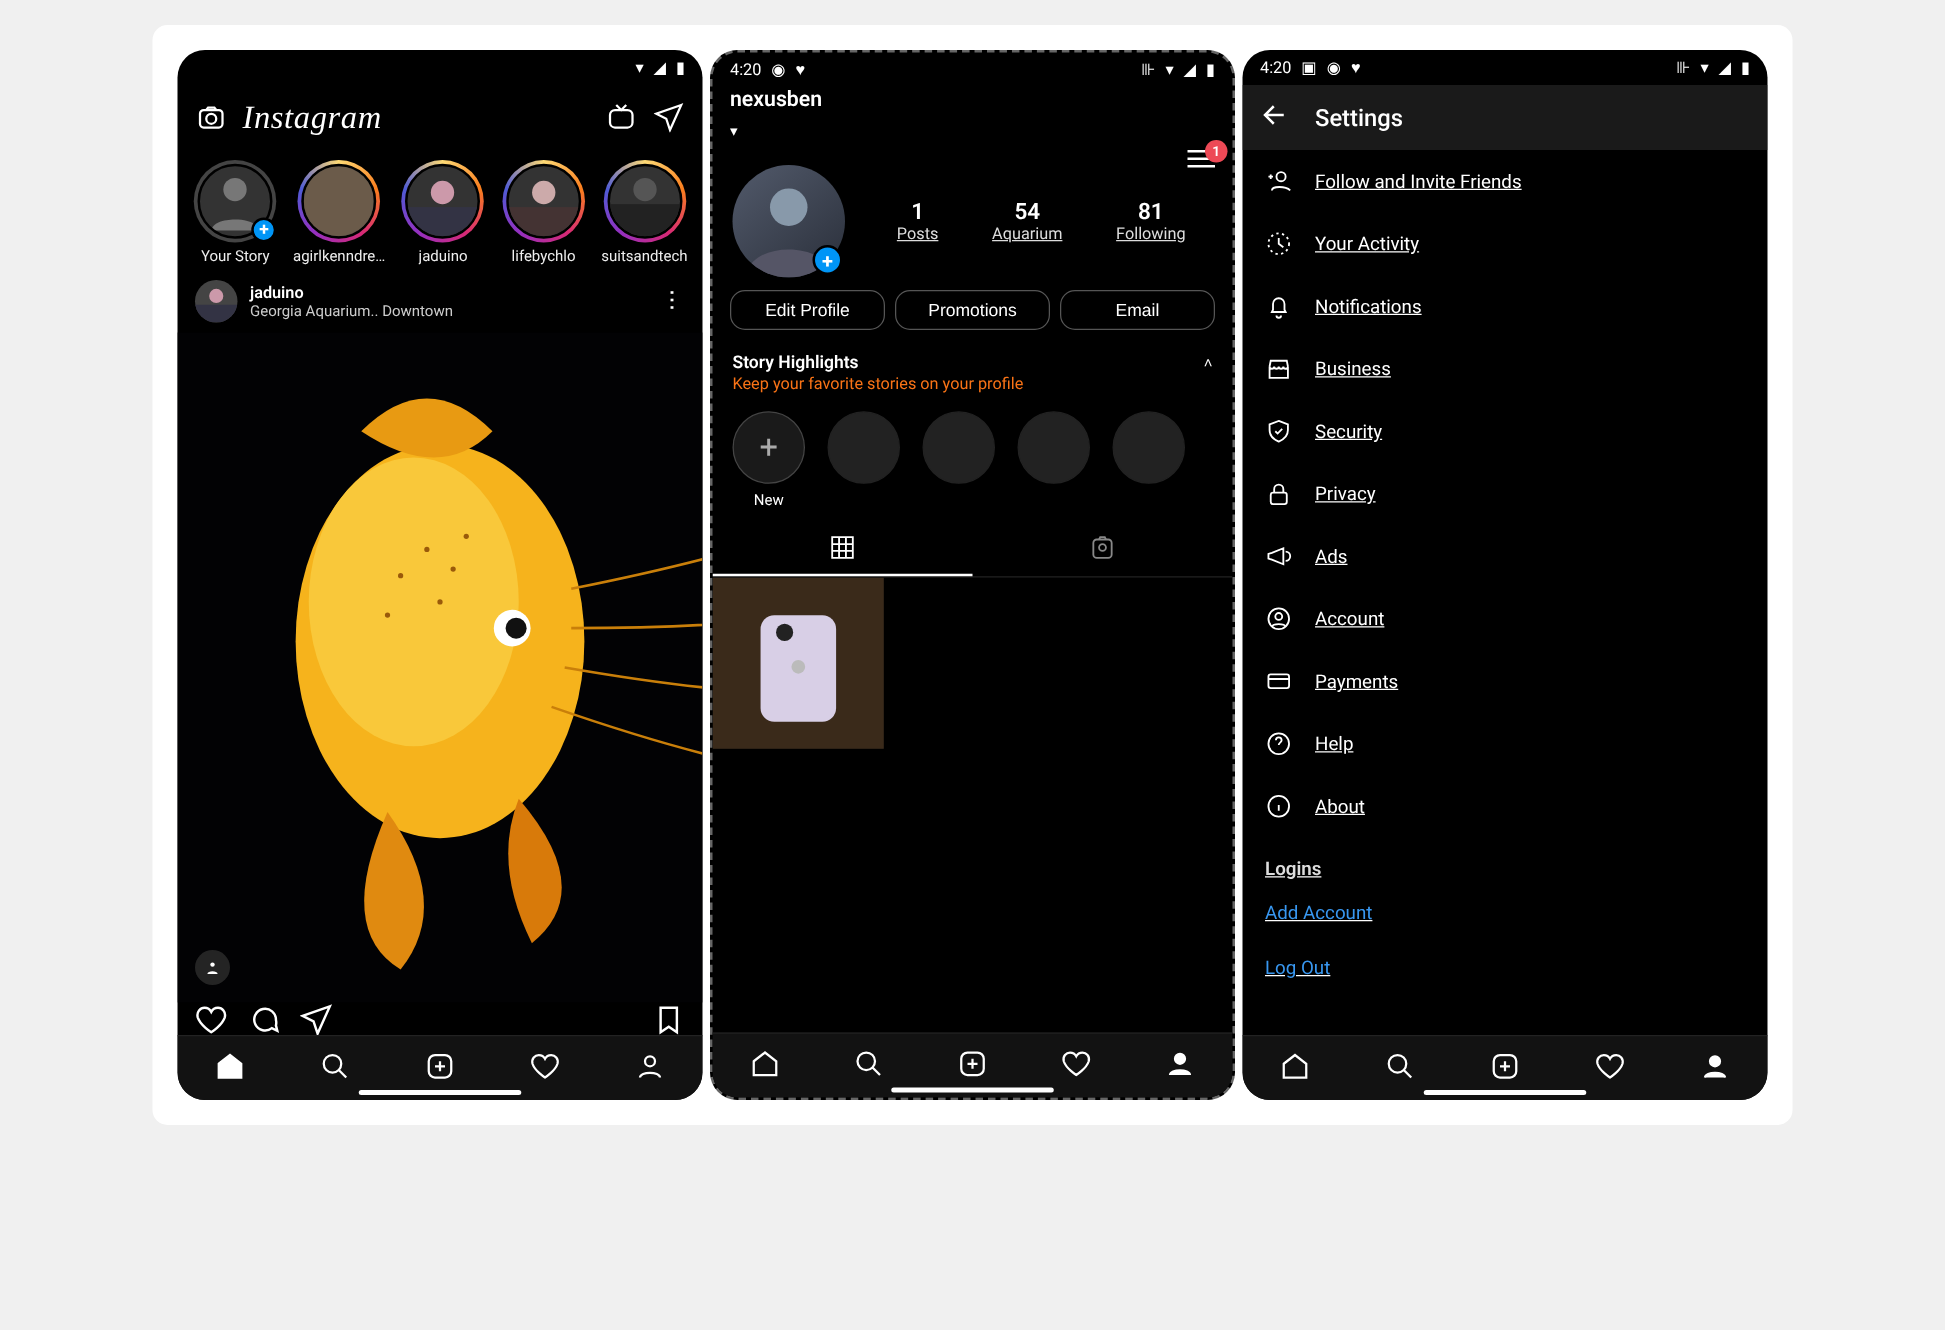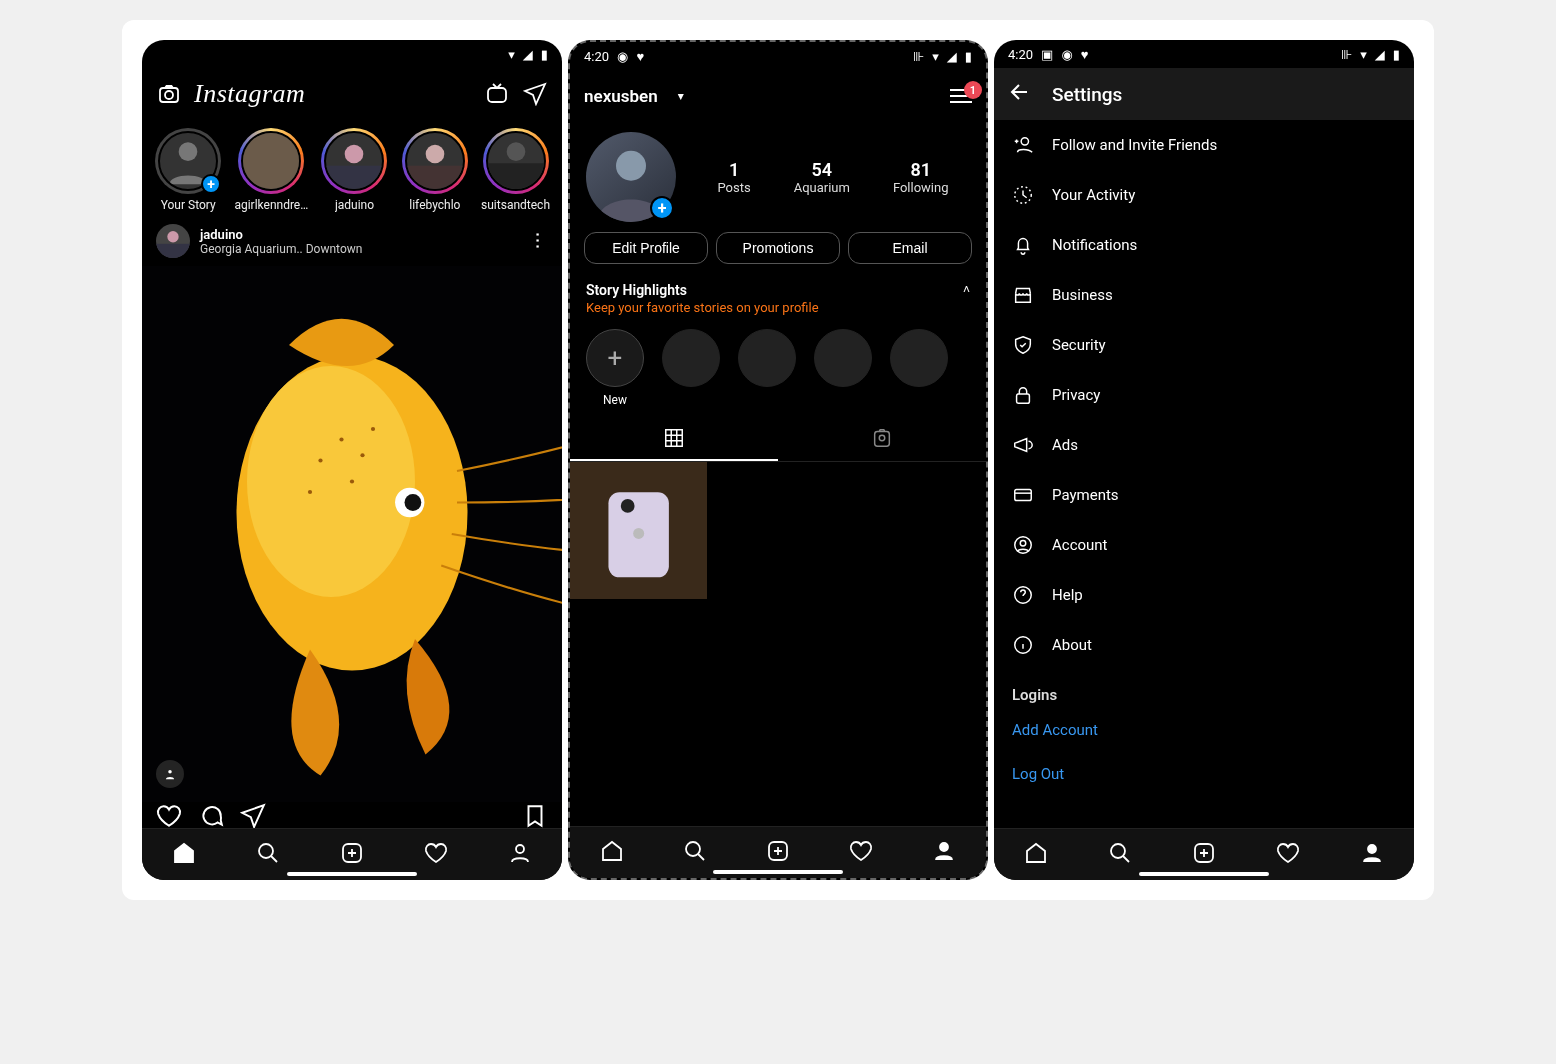--- a/index.html
+++ b/index.html
@@ -131,21 +131,21 @@
   }
   .bottom-nav .navbtn svg { width:24px;height:24px; stroke:#fff; fill:none; stroke-width:1.8; }
   .bottom-nav .navbtn.active svg { fill:#fff; }
   .home-indicator {
     position:absolute; bottom:4px; left:50%; transform:translateX(-50%);
     width:130px; height:4px; background:#fff; border-radius:3px;
   }
 
   
   .prof-header {
-    height:52px; display:flex; align-items:center; padding:0 14px; gap:20px;
+    height:52px; display:flex; padding:0 14px; gap:8px;flex-direction:column;
   }
   .prof-header .uname { font-size:17px; font-weight:600; }
   .prof-header .chev { font-size:12px; }
   .burger { margin-left:auto; position:relative; }
   .burger .lines { display:flex; flex-direction:column; gap:4px; }
   .burger .lines span { width:22px; height:2px; background:#fff; display:block;}
   .burger .badge {
     position:absolute; top:-8px; right:-10px;
     width:18px;height:18px;border-radius:50%;
     background:#ed4956; font-size:11px;
@@ -164,21 +164,21 @@
   .prof-plus {
     position:absolute; bottom:2px; right:2px;
     width:24px;height:24px;border-radius:50%;
     background:#0095f6;
     display:flex;align-items:center;justify-content:center;
     font-weight:bold; font-size:16px; border:2px solid #000;
   }
   .stats { flex:1; display:flex; justify-content:space-around; }
   .stat { text-align:center; }
   .stat .num { font-size:18px; font-weight:600; }
-  .stat .lab { font-size:13px; color:#ddd; }
+  .stat .lab { font-size:13px; color:#ddd;text-decoration:underline; }
   .prof-bio { padding:0 16px 10px; font-size:14px; line-height:1.35; }
   .prof-bio .name { font-weight:600; }
   .prof-bio .cat { color:#999; }
   .prof-buttons { display:flex; gap:8px; padding:0 14px 12px; }
   .prof-buttons button {
     flex:1; background:transparent; color:#fff;
     border:1px solid #555; border-radius:12px;
     padding:7px 0; font-size:14px; font-weight:500;
   }
   .highlights-head {
@@ -207,21 +207,21 @@
   .grid .cell { aspect-ratio:1/1; background:#111; display:flex;align-items:center;justify-content:center;}
   .grid .cell svg { width:100%;height:100%;}
 
   
   .set-header {
     height:52px; display:flex; align-items:center; padding:0 14px; gap:20px;
     background:#1a1a1a;
   }
   .set-header .back svg { width:24px;height:24px; stroke:#fff; fill:none; stroke-width:2;}
   .set-header .title { font-size:19px; font-weight:500;}
-  .set-list { display:flex; flex-direction:column; }
+  .set-list { display:flex; flex-direction:column;text-decoration:underline; }
   .set-item {
     display:flex; align-items:center; gap:18px;
     padding:14px 18px; font-size:15px;
   }
   .set-item .ic { width:22px; display:flex; justify-content:center;}
   .set-item .ic svg { width:22px;height:22px; stroke:#fff; fill:none; stroke-width:1.6;}
   .set-section {
     padding:16px 18px 4px; font-size:15px; font-weight:600; color:#ddd;
   }
   .set-link {
@@ -624,39 +624,39 @@
       <span class="ic">
             <svg viewBox="0 0 24 24">
               <path d="M3 10v4l3 1 10 4V5L6 9l-3 1zM18 8a3 3 0 010 8"></path>
             </svg>
           </span>
       <span>Ads</span>
     </div>
     <div class="set-item">
       <span class="ic">
             <svg viewBox="0 0 24 24">
-              <rect x="3" y="6" width="18" height="12" rx="2"></rect>
-              <path d="M3 10h18"></path>
-            </svg>
-          </span>
-      <span>Payments</span>
-    </div>
-    <div class="set-item">
-      <span class="ic">
-            <svg viewBox="0 0 24 24">
               <circle cx="12" cy="12" r="9"></circle>
               <circle cx="12" cy="10" r="3"></circle>
               <path d="M6 19c1-3 11-3 12 0"></path>
             </svg>
           </span>
       <span>Account</span>
     </div>
     <div class="set-item">
       <span class="ic">
             <svg viewBox="0 0 24 24">
+              <rect x="3" y="6" width="18" height="12" rx="2"></rect>
+              <path d="M3 10h18"></path>
+            </svg>
+          </span>
+      <span>Payments</span>
+    </div>
+    <div class="set-item">
+      <span class="ic">
+            <svg viewBox="0 0 24 24">
               <circle cx="12" cy="12" r="9"></circle>
               <path d="M9.5 9a2.5 2.5 0 115 0c0 2-2.5 2-2.5 4M12 17h.01"></path>
             </svg>
           </span>
       <span>Help</span>
     </div>
     <div class="set-item">
       <span class="ic">
             <svg viewBox="0 0 24 24">
               <circle cx="12" cy="12" r="9"></circle>

